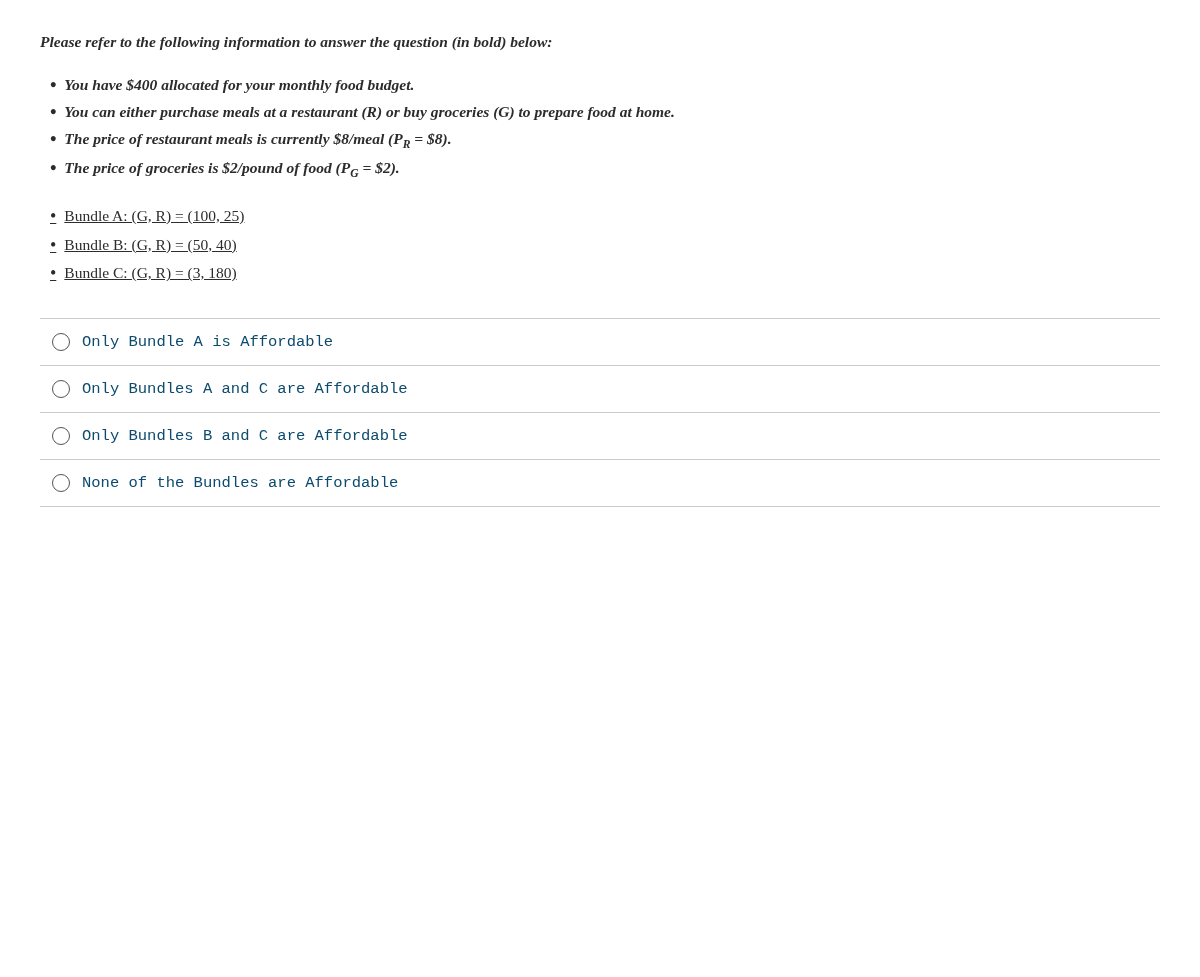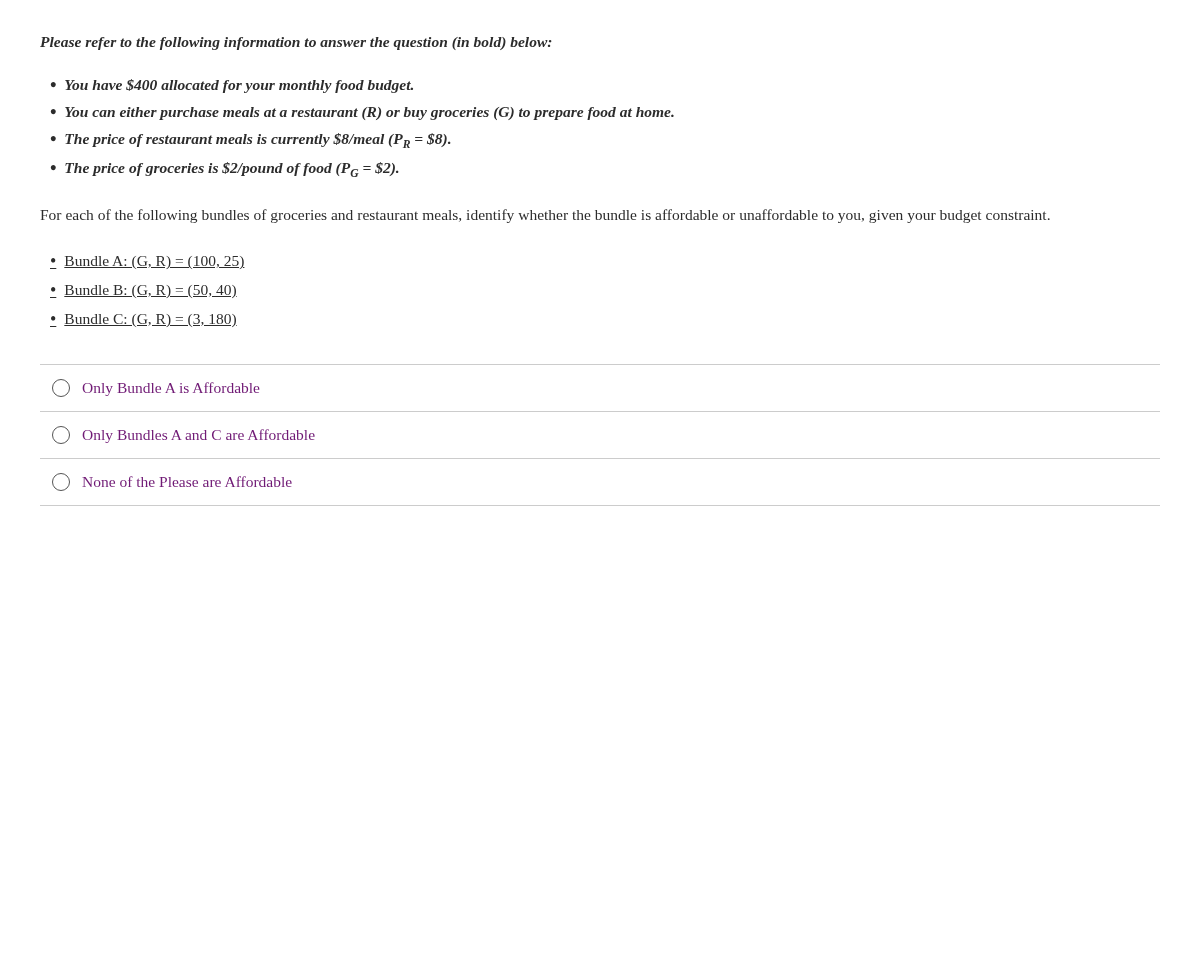--- a/index.html
+++ b/index.html
@@ -103,22 +103,22 @@
       height: 18px;
       border-radius: 50%;
       border: 1.8px solid #555555;
       background: #ffffff;
       flex-shrink: 0;
       display: inline-block;
     }
 
     .option-label {
       font-size: 15.5px;
-      font-family: Liberation Serif, serif;
-      color: #701a75;
+      font-family: Liberation Mono, monospace;
+      color: #0c4a6e;
     }
 
     sub {
       font-size: 0.75em;
     }
   </style>
 </head>
 <body>
 
 <div>
@@ -133,21 +133,20 @@
         <span>You can either purchase meals at a restaurant (R) or buy groceries (G) to prepare food at home.</span>
       </li>
     <li>
       <span>The price of restaurant meals is currently $8/meal (P<sub>R</sub> = $8).</span>
     </li>
     <li>
       <span>The price of groceries is $2/pound of food (P<sub>G</sub> = $2).</span>
     </li>
   </ul>
 
-  <p class="question-text">For each of the following bundles of groceries and restaurant meals, identify whether the bundle is affordable or unaffordable to you, given your budget constraint.</p>
 
   <ul class="bundle-list">
     <li>
         <span>Bundle A:  (G, R) = (100, 25)</span>
       </li>
     <li>
         <span>Bundle B:  (G, R) = (50, 40)</span>
       </li>
     <li>
         <span>Bundle C:  (G, R) = (3, 180)</span>
@@ -158,17 +157,21 @@
     <li class="answer-option">
       <span class="radio-circle"></span>
       <span class="option-label">Only Bundle A is Affordable</span>
     </li>
     <li class="answer-option">
       <span class="radio-circle"></span>
       <span class="option-label">Only Bundles A and C are Affordable</span>
     </li>
     <li class="answer-option">
       <span class="radio-circle"></span>
-      <span class="option-label">None of the Please are Affordable</span>
+      <span class="option-label">Only Bundles B and C are Affordable</span>
+    </li>
+    <li class="answer-option">
+      <span class="radio-circle"></span>
+      <span class="option-label">None of the Bundles are Affordable</span>
     </li>
   </ul>
 
 </div>
 
 </body></html>

